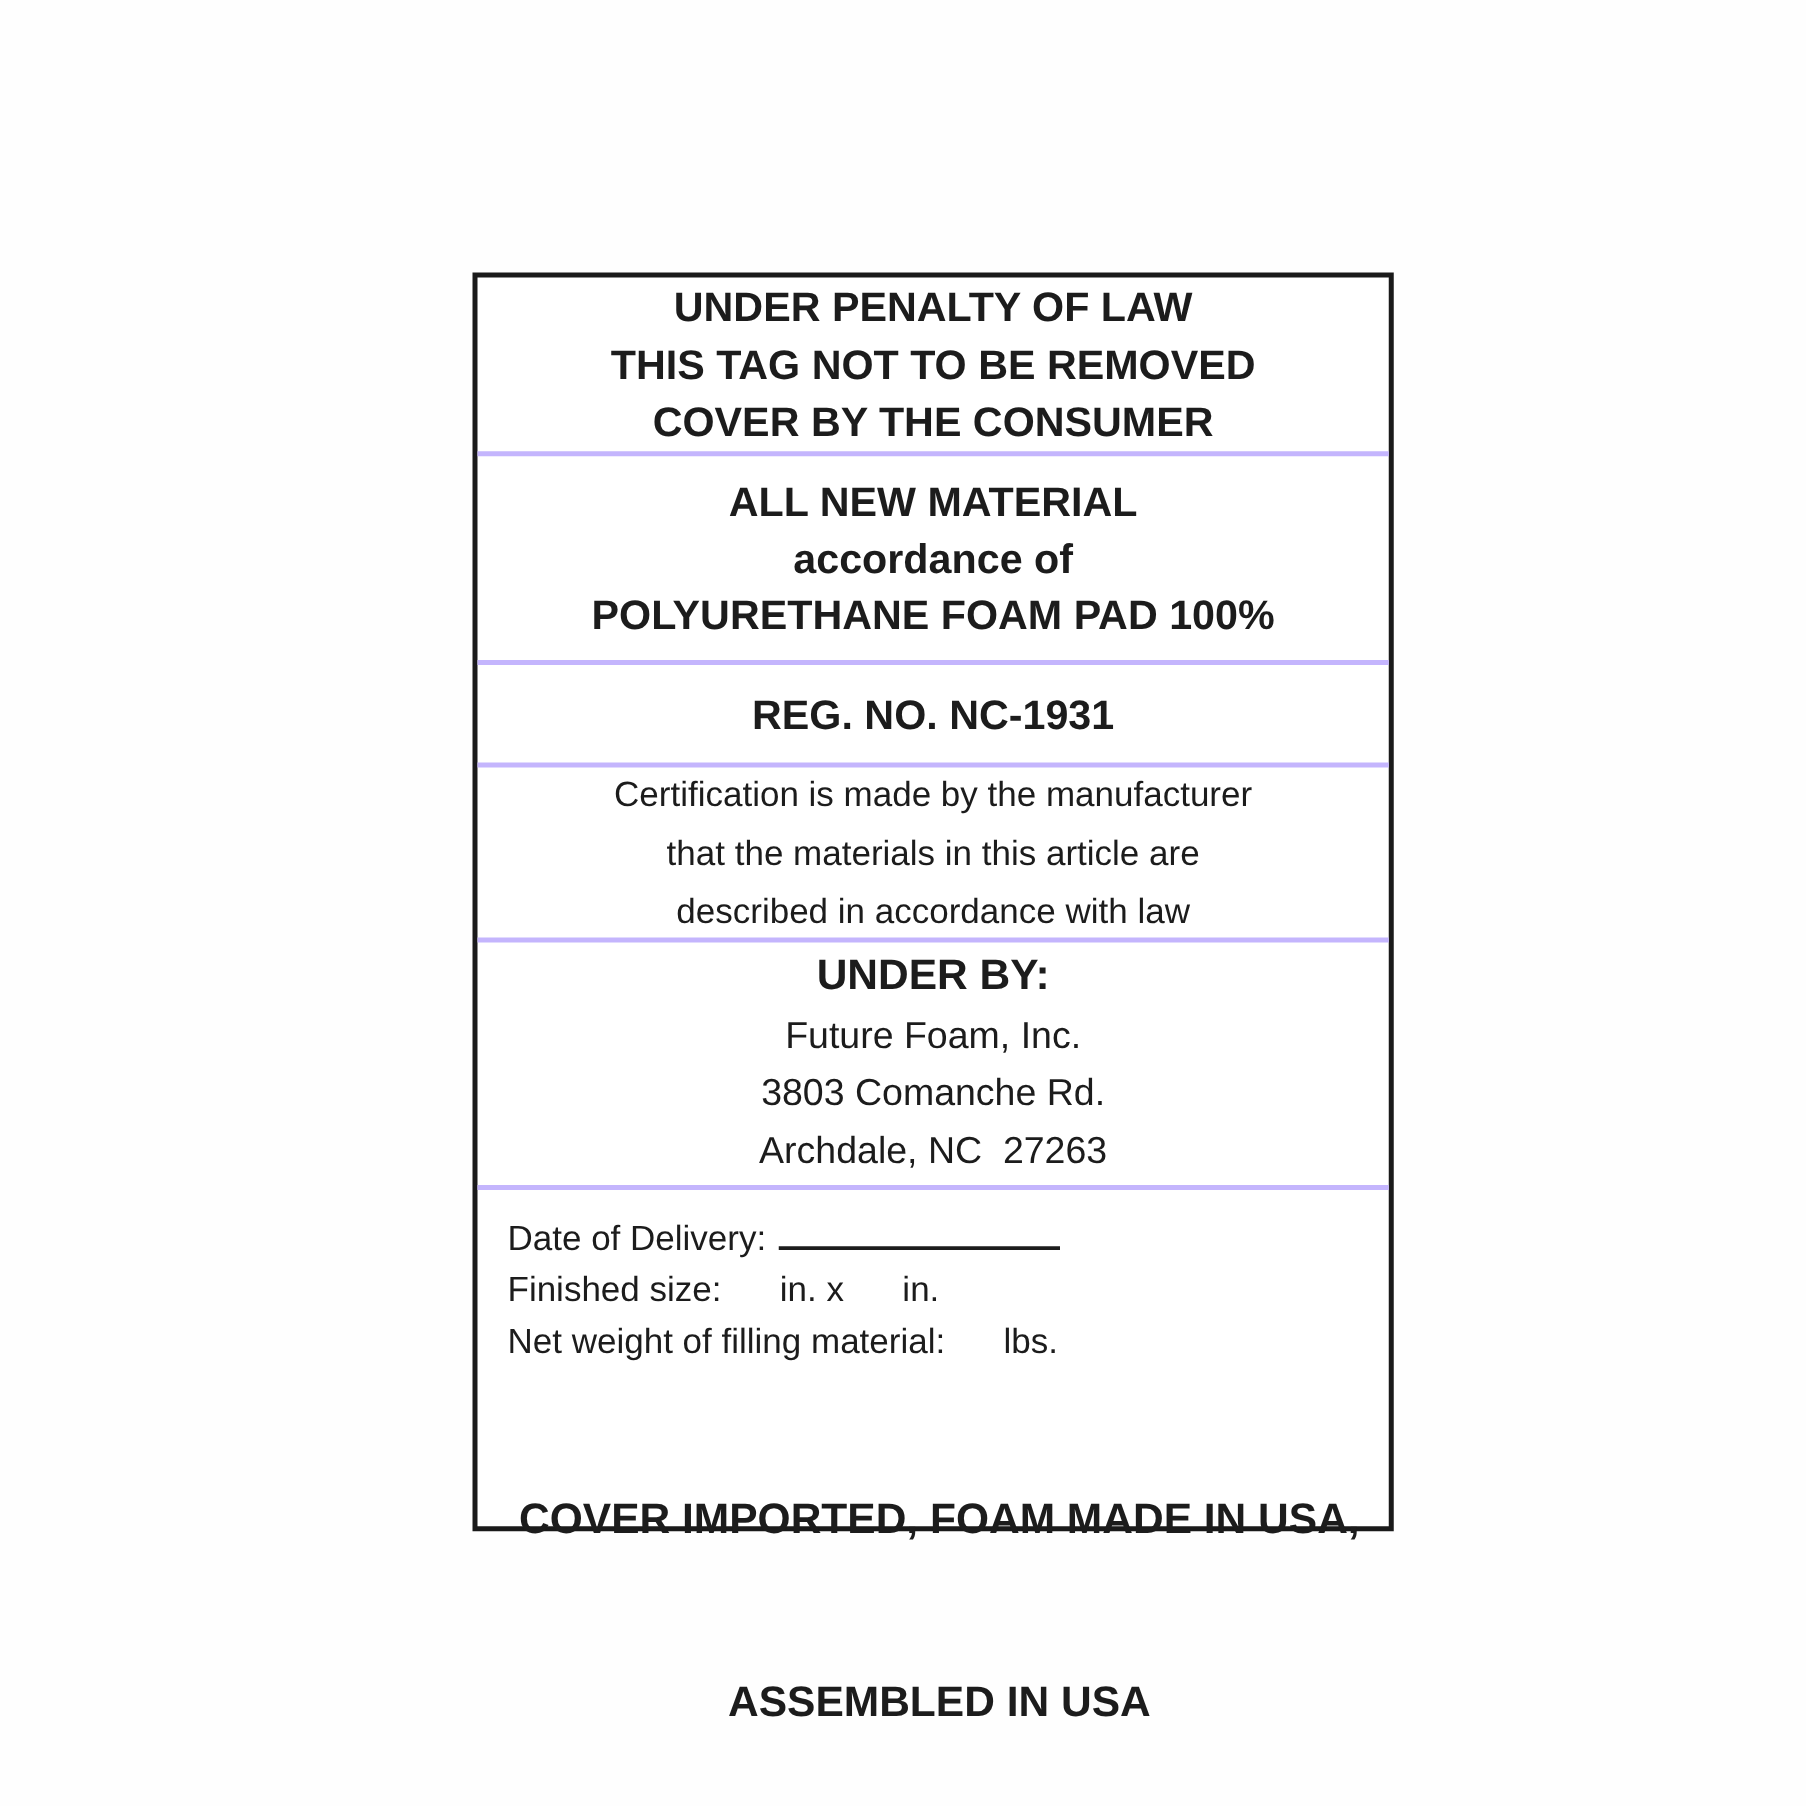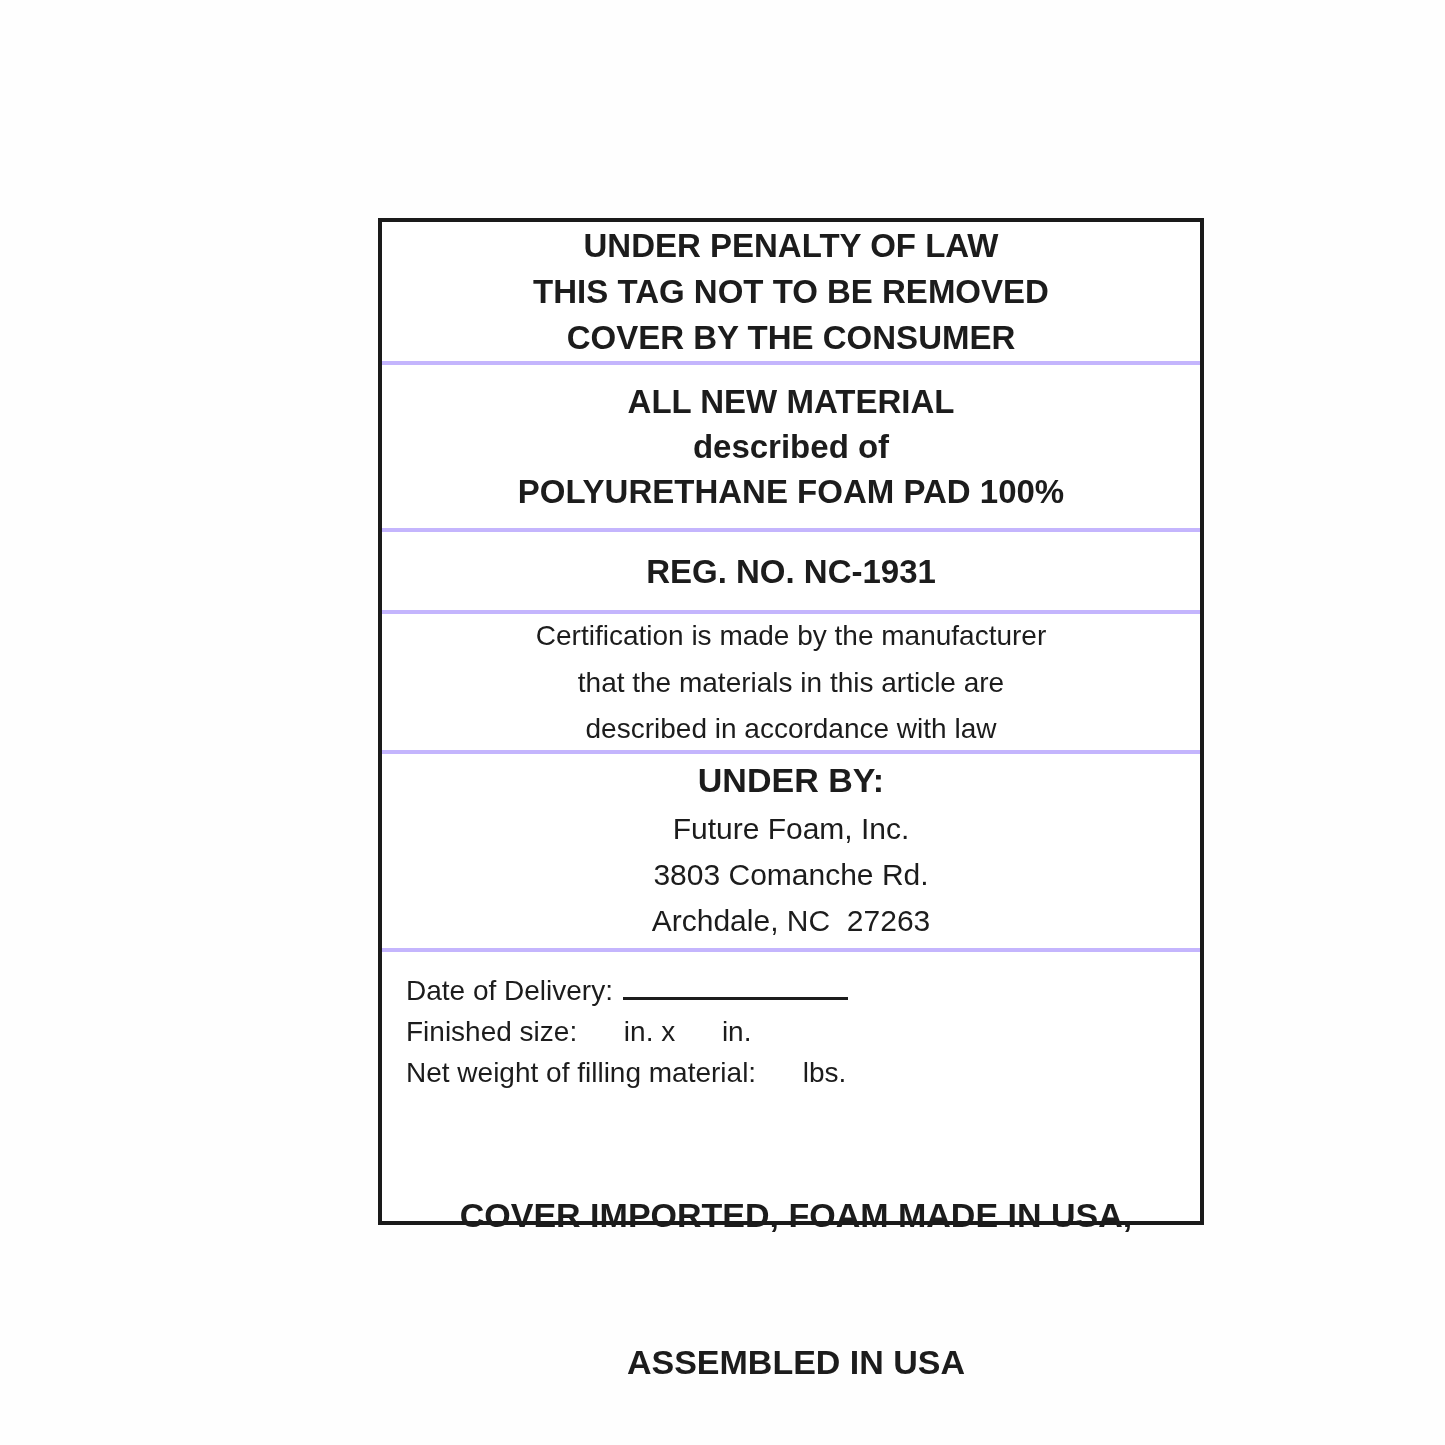--- a/index.html
+++ b/index.html
@@ -8,21 +8,21 @@
     background: #ffffff;
     font-family: "Liberation Sans", sans-serif;
     color: #1c1c1c;
     overflow: hidden;
   }
   .canvas { position: relative; width: 1445px; height: 1445px; background: #fefefe; }
 
   .law-label {
     position: absolute;
     left: 378px; top: 218px;
-    width: 826px; height: 1007px;
+    width: 737px; height: 1007px;
     border: 4px solid #1a1a1a;
     background: #ffffff;
     display: flex;
     flex-direction: column;
   }
 
   .sec {
     display: flex;
     flex-direction: column;
     justify-content: center;
@@ -81,21 +81,21 @@
   <div class="law-label">
 
     <div class="sec sec-penalty">
       <div class="line t-bold-lg">UNDER PENALTY OF LAW</div>
       <div class="line t-bold-lg">THIS TAG NOT TO BE REMOVED</div>
       <div class="line t-bold-lg">COVER BY THE CONSUMER</div>
     </div>
 
     <div class="sec sec-material">
       <div class="line t-bold-md">ALL NEW MATERIAL</div>
-      <div class="line t-bold-md">described of</div>
+      <div class="line t-bold-md">accordance of</div>
       <div class="line t-bold-md">POLYURETHANE FOAM PAD 100%</div>
     </div>
 
     <div class="sec sec-reg">
       <div class="line t-bold-md">REG. NO. NC-1931</div>
     </div>
 
     <div class="sec sec-cert">
       <div class="line t-reg-md">Certification is made by the manufacturer</div>
       <div class="line t-reg-md">that the materials in this article are</div>

